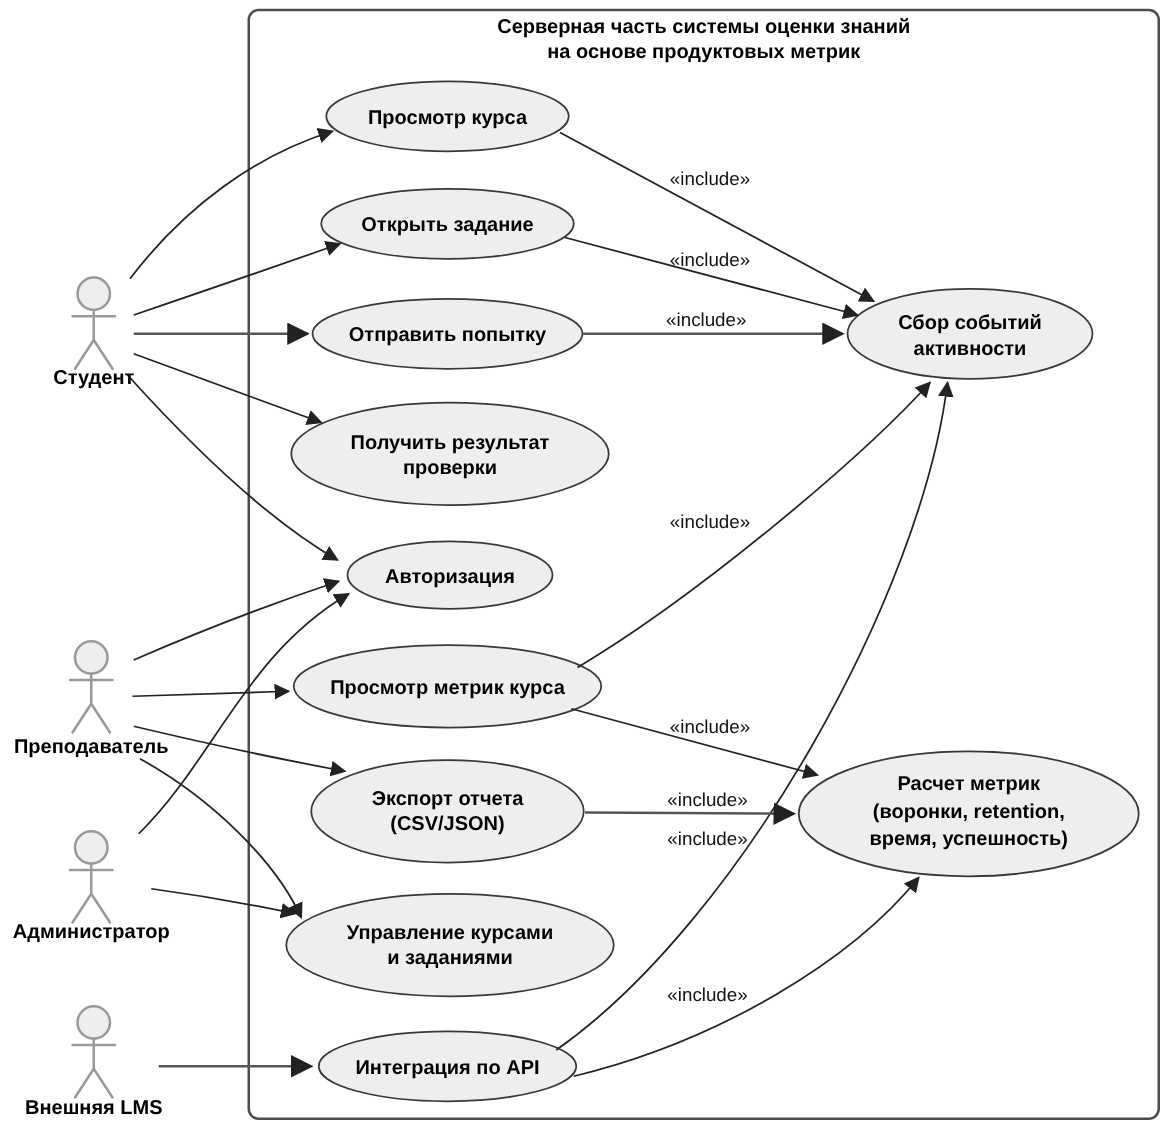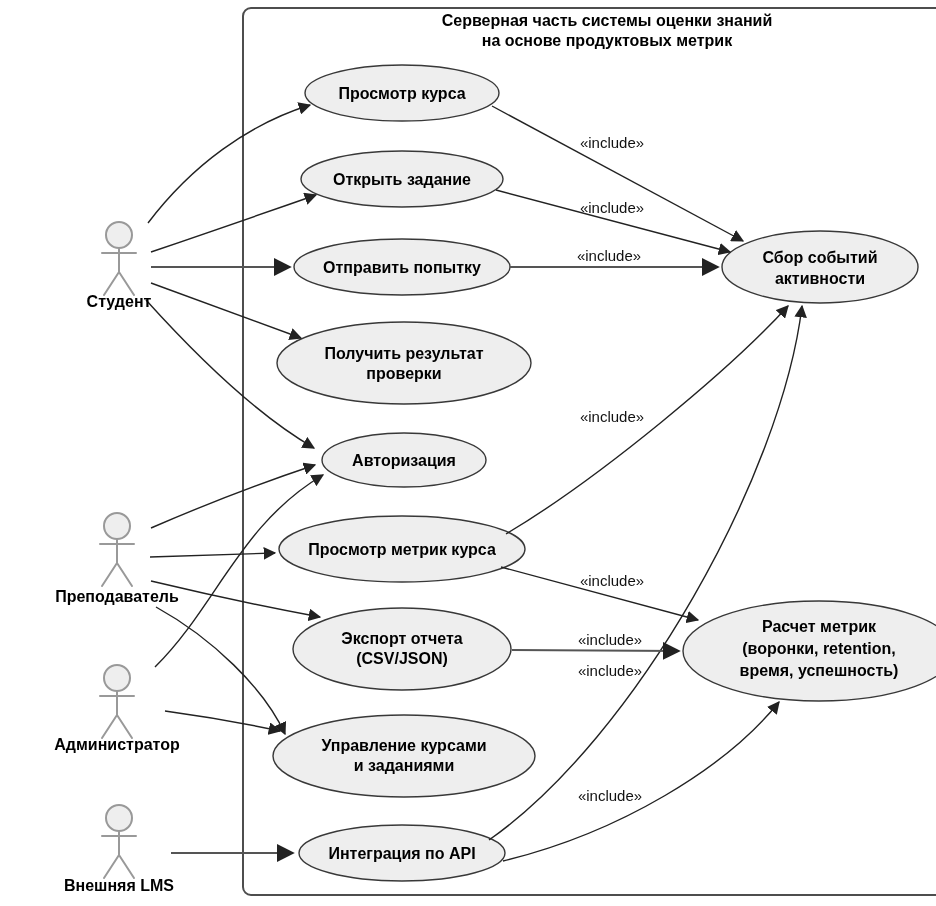--- a/index.html
+++ b/index.html
@@ -1,17 +1,17 @@
 <!DOCTYPE html>
 <html><head>
 <meta charset="utf-8">
 <style>
   html,body{margin:0;padding:0;background:#fff;}
   .canvas{position:relative;width:748px;height:906px;background:#fff;
-          font-family:"Liberation Sans",sans-serif;margin-left:44px;}
+          font-family:"Liberation Sans",sans-serif;}
   svg{display:block;}
   .frame{fill:#ffffff;stroke:#4d4d4d;stroke-width:2;}
   .uc{fill:#eeeeee;stroke:#383838;stroke-width:1.4;}
   .edge{fill:none;stroke:#222222;stroke-width:1.4;}
   .edge-thick{fill:none;stroke:#555555;stroke-width:2;}
   .title-text{font-size:16px;font-weight:700;fill:#000;text-anchor:middle;}
   .uc-label{font-size:16px;font-weight:700;fill:#000;text-anchor:middle;}
   .actor-label{font-size:16px;font-weight:700;fill:#000;text-anchor:middle;}
   .inc-label{font-size:15px;font-weight:400;fill:#111;text-anchor:middle;}
   .actor-figure{fill:none;stroke:#999999;stroke-width:2;stroke-linecap:round;}

